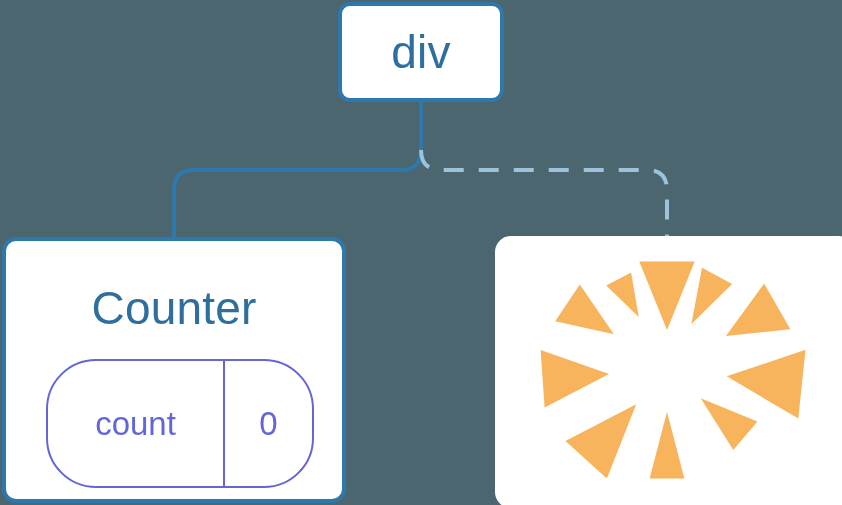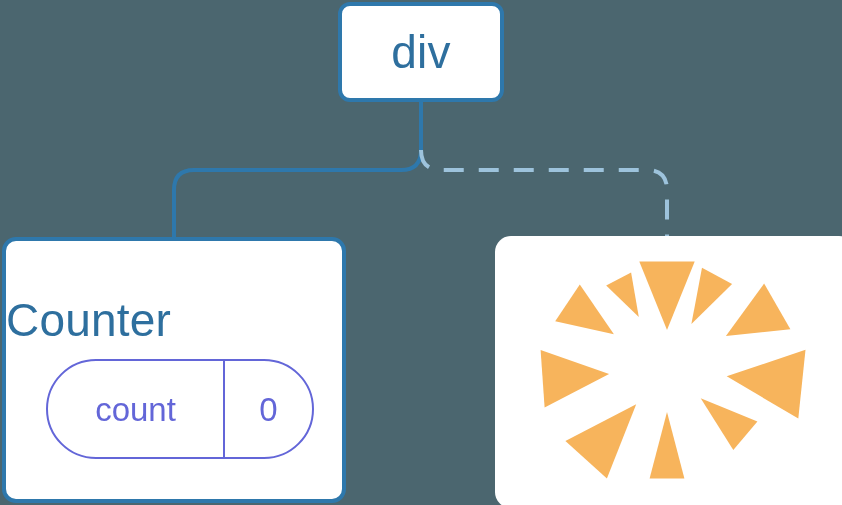--- a/index.html
+++ b/index.html
@@ -62,29 +62,30 @@
   .node-title {
     color: #2e6f9e;
     font-size: 46px;
     line-height: 1;
     letter-spacing: 0.2px;
   }
   .counter-title {
     position: absolute;
     left: 0;
     right: 0;
-    top: 56px;
+    top: 44px;
+    text-align: center;
   }
 
   .pill {
     position: absolute;
     left: 40px;
     top: 118px;
     width: 268px;
-    height: 100px;
+    height: 129px;
     border: 2px solid #6366d8;
     border-radius: 50px;
     box-sizing: border-box;
     display: flex;
     align-items: stretch;
   }
   .pill-key {
     flex: 0 0 175px;
     display: flex;
     align-items: center;

